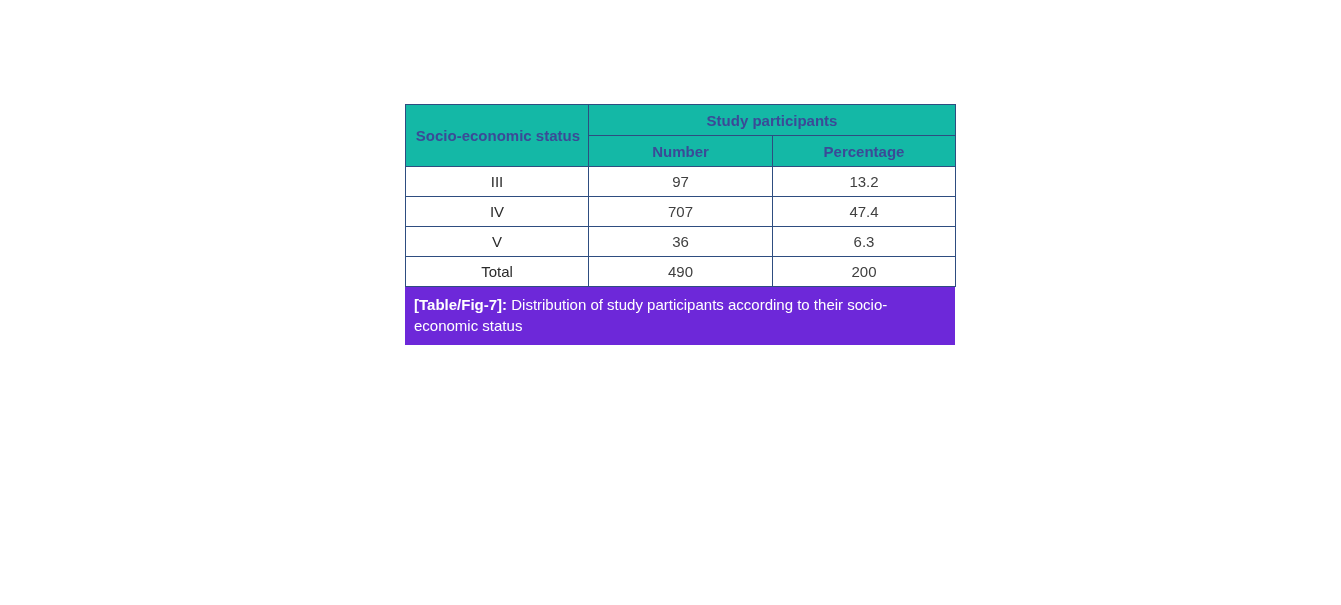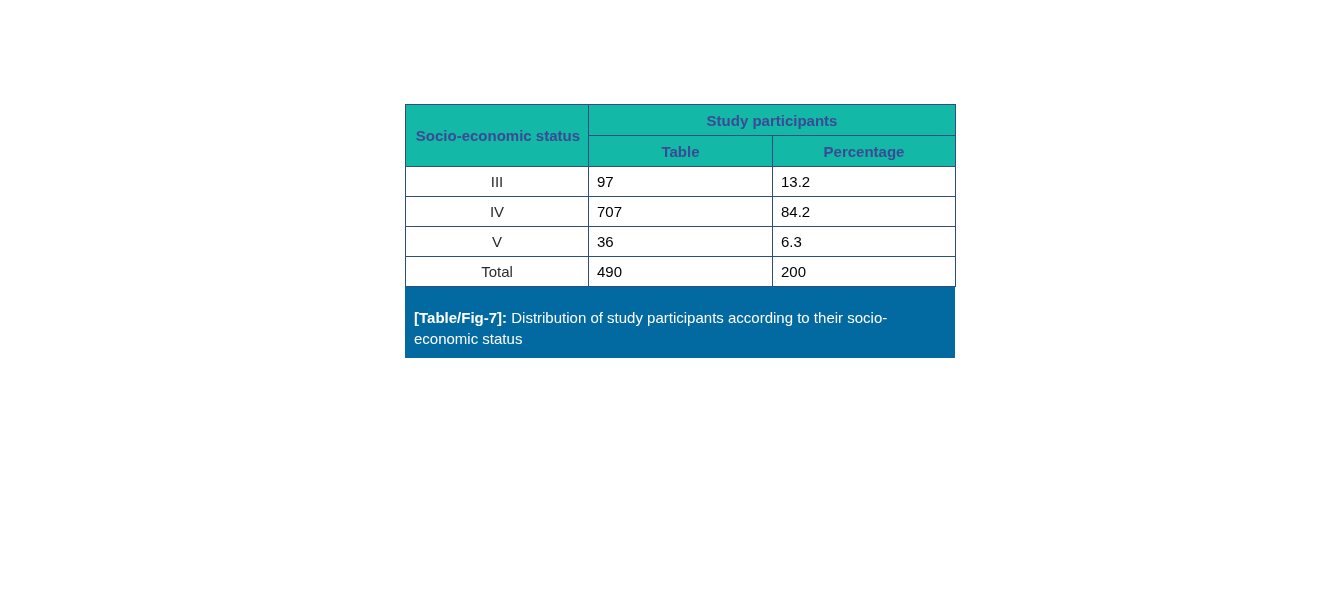--- a/index.html
+++ b/index.html
@@ -47,30 +47,30 @@
     vertical-align: middle;
     font-weight: bold;
     line-height: 21px;
   }
   td.cat {
     text-align: center;
     color: #2b2b2b;
     height: 30px;
   }
   td.num {
-    text-align: left;
-    color: #000000;
+    text-align: center;
+    color: #404040;
     height: 30px;
   }
   .caption-bar {
-    background: #0369a1;
+    background: #6d28d9;
     color: #ffffff;
     font-size: 15px;
     line-height: 21px;
-    padding: 20px 9px 9px 9px;
+    padding: 7px 9px 9px 9px;
     box-sizing: border-box;
     width: 550px;
   }
   .caption-bar .cap-label {
     font-weight: bold;
   }
 </style>
 </head>
 <body>
 
@@ -80,34 +80,34 @@
       <col style="width:183px">
       <col style="width:184px">
       <col style="width:183px">
     </colgroup>
     <thead>
       <tr>
         <th class="rowhead" rowspan="2">Socio-economic status</th>
         <th class="group-header" colspan="2">Study participants</th>
       </tr>
       <tr>
-        <th class="sub-header">Table</th>
+        <th class="sub-header">Number</th>
         <th class="sub-header">Percentage</th>
       </tr>
     </thead>
     <tbody>
       <tr>
         <td class="cat">III</td>
         <td class="num">97</td>
         <td class="num">13.2</td>
       </tr>
       <tr>
         <td class="cat">IV</td>
         <td class="num">707</td>
-        <td class="num">84.2</td>
+        <td class="num">47.4</td>
       </tr>
       <tr>
         <td class="cat">V</td>
         <td class="num">36</td>
         <td class="num">6.3</td>
       </tr>
       <tr>
         <td class="cat">Total</td>
         <td class="num">490</td>
         <td class="num">200</td>

